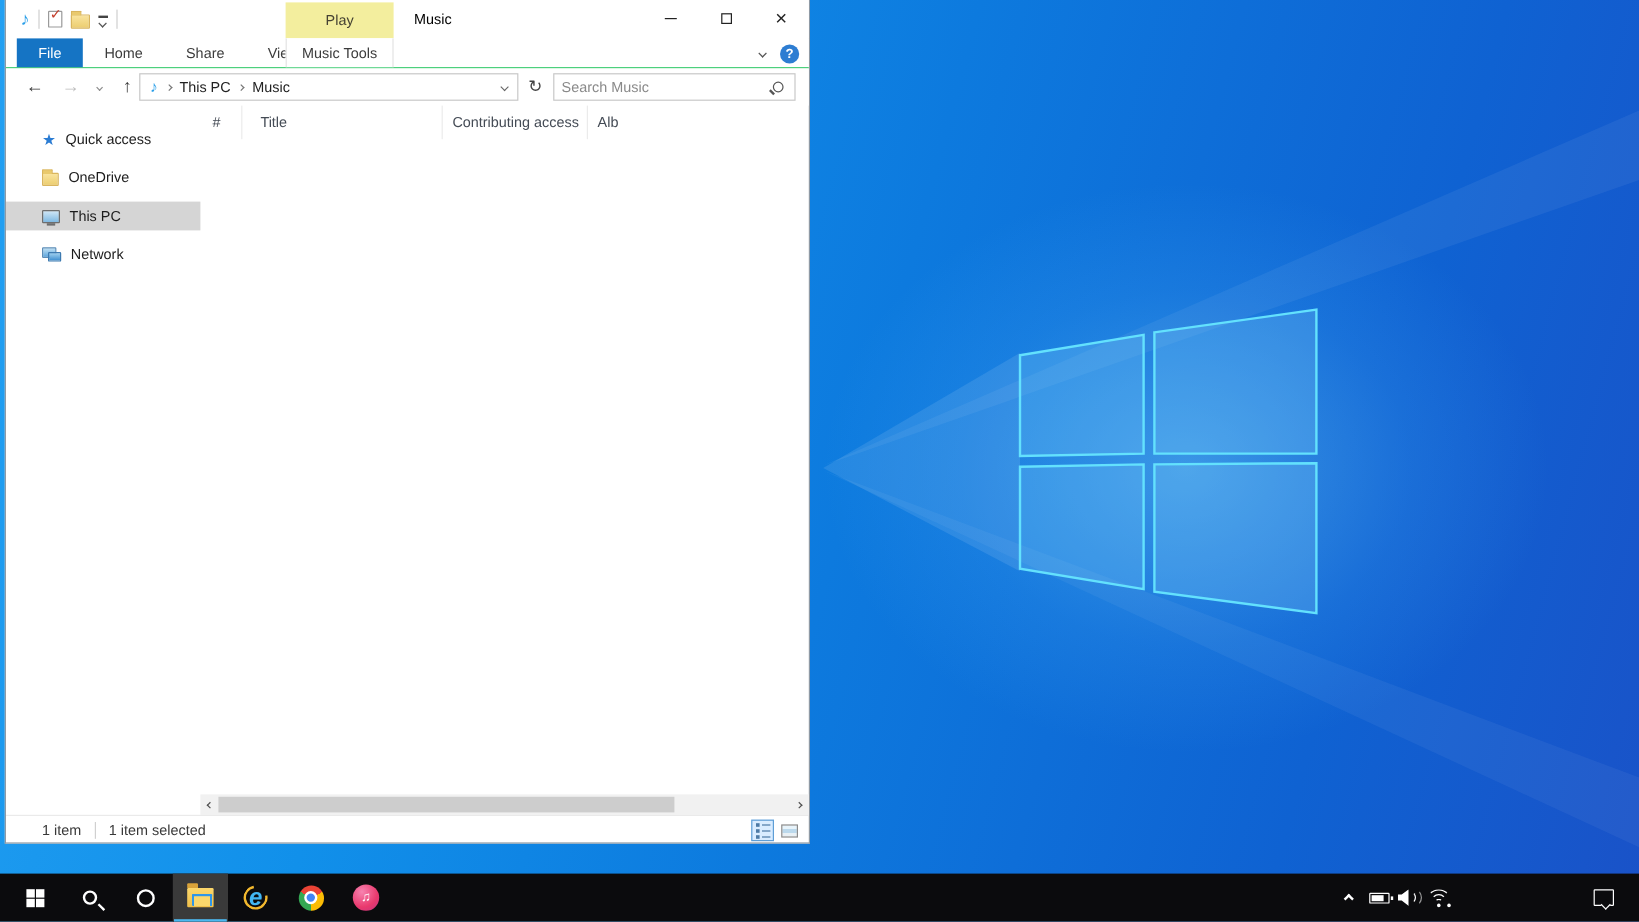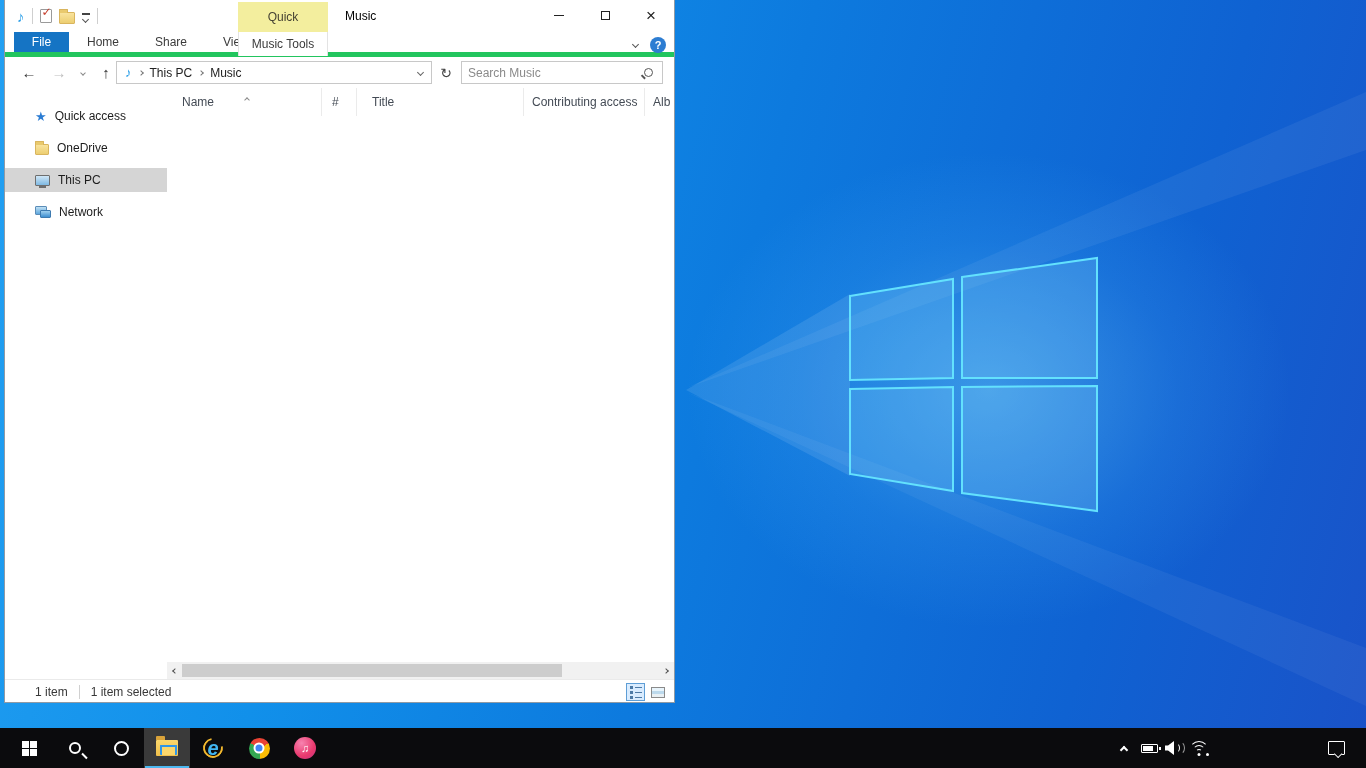--- a/index.html
+++ b/index.html
@@ -35,21 +35,21 @@
   .play-tab { position:absolute; left:233px; top:2px; width:90px; height:30px; background:#f3ee9e;
     display:flex; align-items:center; justify-content:center; color:#454233; }
   .win-title { position:absolute; left:340px; top:0; height:32px; display:flex; align-items:center; color:#000; }
   .caption-buttons { position:absolute; right:0; top:0; display:flex; }
   .cap-btn { width:46px; height:31px; display:flex; align-items:center; justify-content:center; color:#222; }
   .cap-btn .min-bar { width:10px; height:1px; background:#222; }
   .cap-btn .max-box { width:9px; height:9px; border:1px solid #222; }
   .cap-btn.close-btn { font-size:17px; font-weight:300; }
 
   
-  .tabrow { position:relative; height:25px; background:#fff; border-bottom:5px solid #22c55e; display:flex; align-items:stretch; }
+  .tabrow { position:relative; height:25px; background:#fff; border-bottom:1px solid #22c55e; display:flex; align-items:stretch; }
   .tab { display:flex; align-items:center; justify-content:center; padding:0 18px; color:#3b3b3b; }
   .tab.file { margin-left:9px; width:55px; padding:0; background:#1574c4; color:#fff; }
   .tab.contextual { position:absolute; left:233px; top:0; width:90px; height:24px; padding:0; background:#fff;
     border-left:1px solid #e3e3e3; border-right:1px solid #e3e3e3; color:#3b3b3b; }
   .ribbon-right { position:absolute; right:8px; top:0; height:25px; display:flex; align-items:center; gap:12px; }
   .help-circle { width:16px; height:16px; border-radius:50%; background:#2d7dd2; color:#fff; font-size:11px; font-weight:bold;
     display:flex; align-items:center; justify-content:center; }
 
   
   .addressrow { position:relative; height:31px; background:#fff; display:flex; align-items:center; }
@@ -192,21 +192,21 @@
       <span class="qat-check">
           <span>✓</span>
         </span>
       <span class="folder"></span>
       <span class="qat-caret">
           <span class="bar"></span>
           <span class="chev down"></span>
         </span>
       <span class="qat-sep"></span>
     </div>
-    <div class="play-tab">Quick</div>
+    <div class="play-tab">Play</div>
     <div class="win-title">Music</div>
     <div class="caption-buttons">
       <div class="cap-btn">
           <span class="min-bar"></span>
         </div>
       <div class="cap-btn">
           <span class="max-box"></span>
         </div>
       <div class="cap-btn close-btn">
           <span>×</span>
@@ -266,24 +266,20 @@
         <span class="net-ico">
             <span class="m1"></span>
             <span class="m2"></span>
           </span>
         <span>Network</span>
       </div>
     </div>
 
     <div class="content">
       <div class="headers">
-        <div class="hcell c-name">
-          <span>Name</span>
-          <span class="sort-caret"><span class="chev up"></span></span>
-        </div>
         <div class="hcell c-num">
             <span>#</span>
           </div>
         <div class="hcell c-title">
             <span>Title</span>
           </div>
         <div class="hcell c-artists">
             <span>Contributing access</span>
           </div>
         <div class="hcell c-album">

